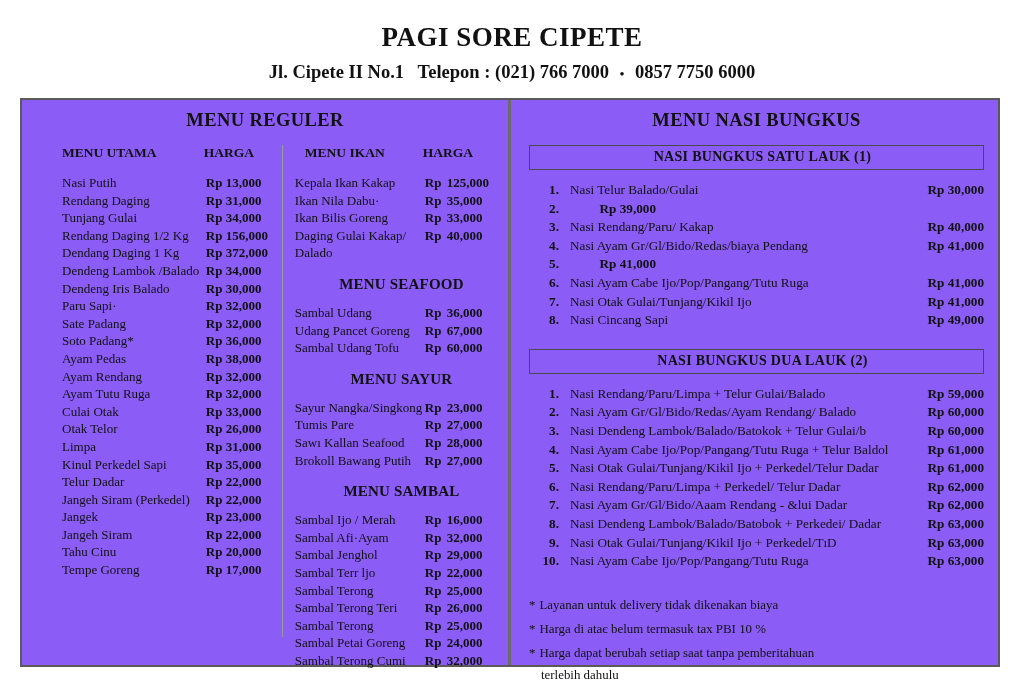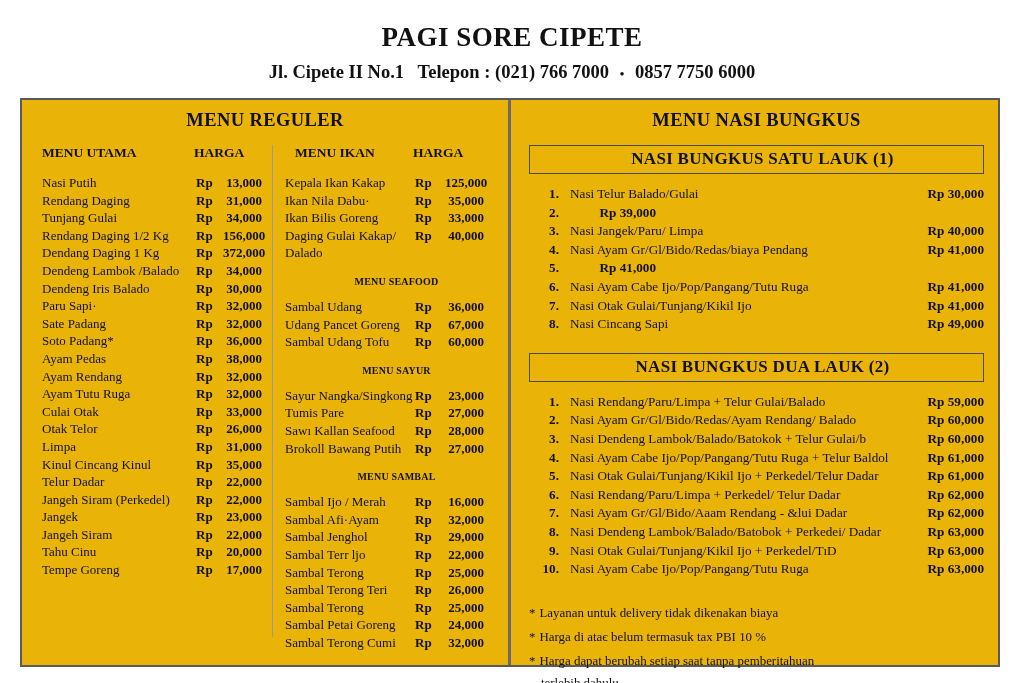--- a/index.html
+++ b/index.html
@@ -25,72 +25,72 @@
     font-family:"Liberation Serif","DejaVu Serif",serif;
   }
   .addr .dot{display:inline-block;padding:0 6px;vertical-align:middle;font-size:13px;}
 
   
   .frame{
     position:absolute;left:20px;top:98px;
     width:980px;height:569px;
     border:2px solid #5a5a5a;
     box-sizing:border-box;
-    background:#eab308;
+    background:#8b5cf6;
   }
   .frame-inner{display:flex;height:100%;box-sizing:border-box;}
 
   
   .reguler{
     width:489px;box-sizing:border-box;
     border-right:3px solid #6b6b6b;
     padding:10px 0 0 0;
     position:relative;
   }
   .section-title{
     text-align:center;font-weight:bold;font-size:18.5px;
     letter-spacing:.4px;margin-bottom:14px;
   }
-  .reg-cols{display:flex;height:492px;}
+  .reg-cols{display:flex;height:492px;padding-left:20px;}
   .col-a{width:251px;box-sizing:border-box;padding-left:20px;border-right:1px solid #9a9a9a;}
   .col-b{width:235px;box-sizing:border-box;padding-left:12px;}
 
   .colhead{display:flex;font-weight:bold;font-size:13.5px;margin-bottom:13px;}
   .colhead .h-name{flex:1;}
   .colhead .h-price{width:78px;text-align:left;}
   .col-b .colhead{padding-left:10px;}
   .col-b .colhead .h-name{flex:0 0 118px;}
 
   .subhead{
-    text-align:center;font-weight:bold;font-size:10px;
+    text-align:center;font-weight:bold;font-size:15px;
     margin:14px 0 11px 0;letter-spacing:.2px;
   }
 
   ul.items{list-style:none;margin:0;padding:0;}
   ul.items li{
     display:flex;align-items:baseline;
     font-size:13px;line-height:17.6px;
     white-space:nowrap;
   }
   ul.items li .nm{flex:1;padding-right:2px;}
   ul.items li .rp{width:20px;font-weight:bold;}
-  ul.items li .amt{width:56px;text-align:center;font-weight:bold;}
+  ul.items li .amt{width:56px;text-align:left;font-weight:bold;}
   ul.items li.cont .rp,ul.items li.cont .amt{visibility:hidden;}
 
   .col-b ul.items li .nm{flex:0 0 128px;}
   .col-b ul.items li .rp{width:22px;}
   .col-b ul.items li .amt{width:58px;}
 
   
   .bungkus{
     flex:1;box-sizing:border-box;padding:10px 14px 0 18px;
   }
   .box-head{
     border:1.5px solid #4a4a4a;
-    text-align:center;font-weight:bold;font-size:17px;
+    text-align:center;font-weight:bold;font-size:14px;
     padding:3px 0 4px 12px;letter-spacing:.3px;
     margin-bottom:11px;
   }
   ol.nb{list-style:none;margin:0;padding:0;counter-reset:nbi;}
   ol.nb li{
     display:flex;align-items:baseline;
     font-size:13.2px;line-height:18.6px;white-space:nowrap;
   }
   ol.nb li .idx{width:30px;text-align:right;padding-right:11px;font-weight:bold;}
   ol.nb li .nm{flex:1;}
@@ -208,21 +208,21 @@
                   <span class="nm">Otak Telor</span>
                   <span class="rp">Rp</span>
                   <span class="amt">26,000</span>
                 </li>
                 <li>
                   <span class="nm">Limpa</span>
                   <span class="rp">Rp</span>
                   <span class="amt">31,000</span>
                 </li>
                 <li>
-                  <span class="nm">Kinul Cincang Kinul</span>
+                  <span class="nm">Kinul Perkedel Sapi</span>
                   <span class="rp">Rp</span>
                   <span class="amt">35,000</span>
                 </li>
                 <li>
                   <span class="nm">Telur Dadar</span>
                   <span class="rp">Rp</span>
                   <span class="amt">22,000</span>
                 </li>
                 <li>
                   <span class="nm">Jangeh Siram (Perkedel)</span>
@@ -389,21 +389,21 @@
               <span class="idx">1.</span>
               <span class="nm">Nasi Telur Balado/Gulai</span>
               <span class="pr">Rp 30,000</span>
             </li>
             <li>
               <span class="idx">2.</span>
               <span class="pr">Rp 39,000</span>
             </li>
             <li>
               <span class="idx">3.</span>
-              <span class="nm">Nasi Jangek/Paru/ Limpa</span>
+              <span class="nm">Nasi Rendang/Paru/ Kakap</span>
               <span class="pr">Rp 40,000</span>
             </li>
             <li>
               <span class="idx">4.</span>
               <span class="nm">Nasi Ayam Gr/Gl/Bido/Redas/biaya Pendang</span>
               <span class="pr">Rp 41,000</span>
             </li>
             <li>
               <span class="idx">5.</span>
               <span class="pr">Rp 41,000</span>

